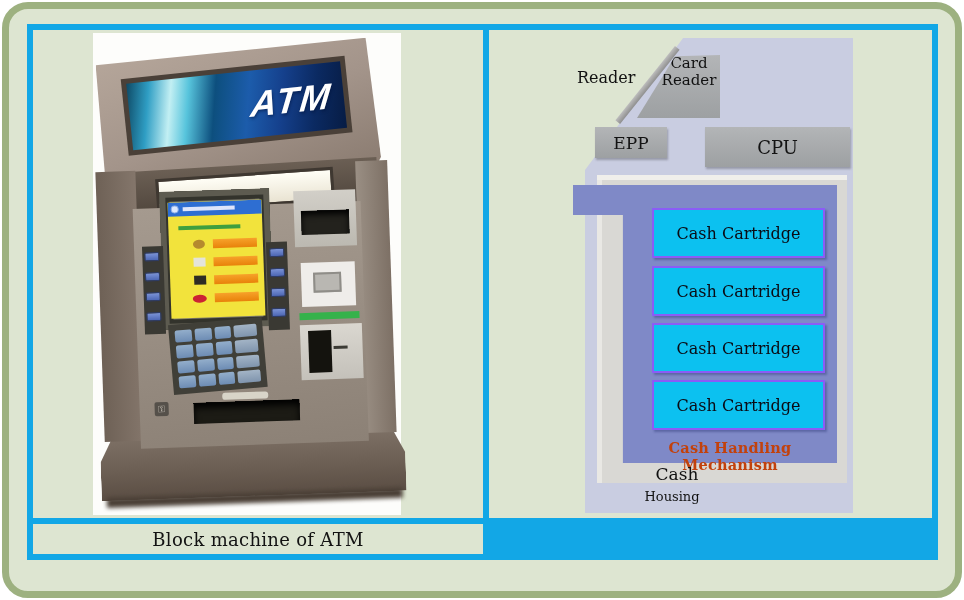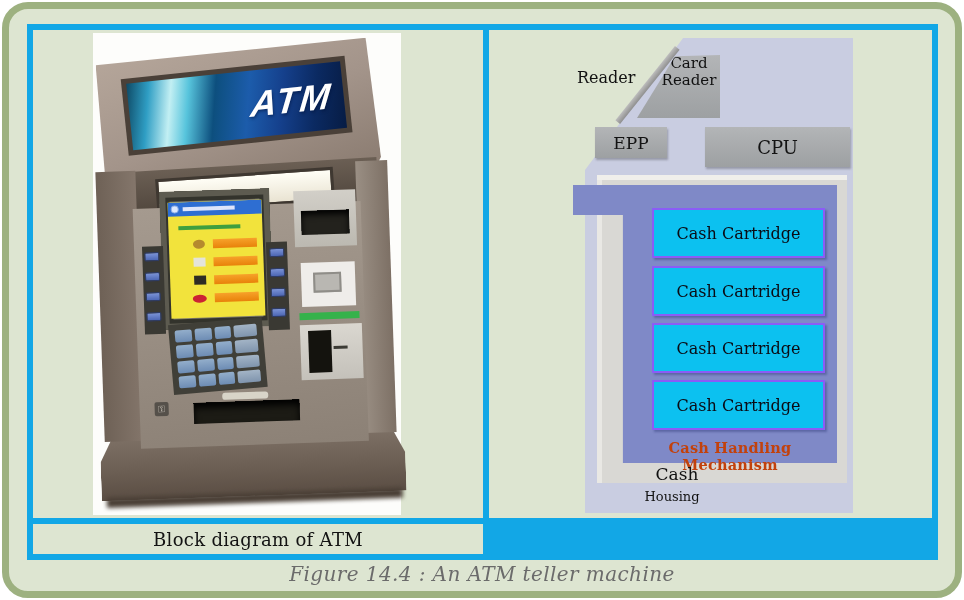--- a/index.html
+++ b/index.html
@@ -226,18 +226,17 @@
           <span>CPU</span>
         </div>
 
         <div class="mech-label">Cash Handling Mechanism</div>
         <div class="vault-label">Cash</div>
         <div class="housing-label">Housing</div>
       </div>
     </div>
 
     <div class="cap-cell">
-      <span>Block diagram of ATM</span>
+      <span>Block machine of ATM</span>
     </div>
   </div>
 
-  <div class="fig-caption">Figure 14.4 : An ATM teller machine</div>
 </div>
 
 </body></html>

